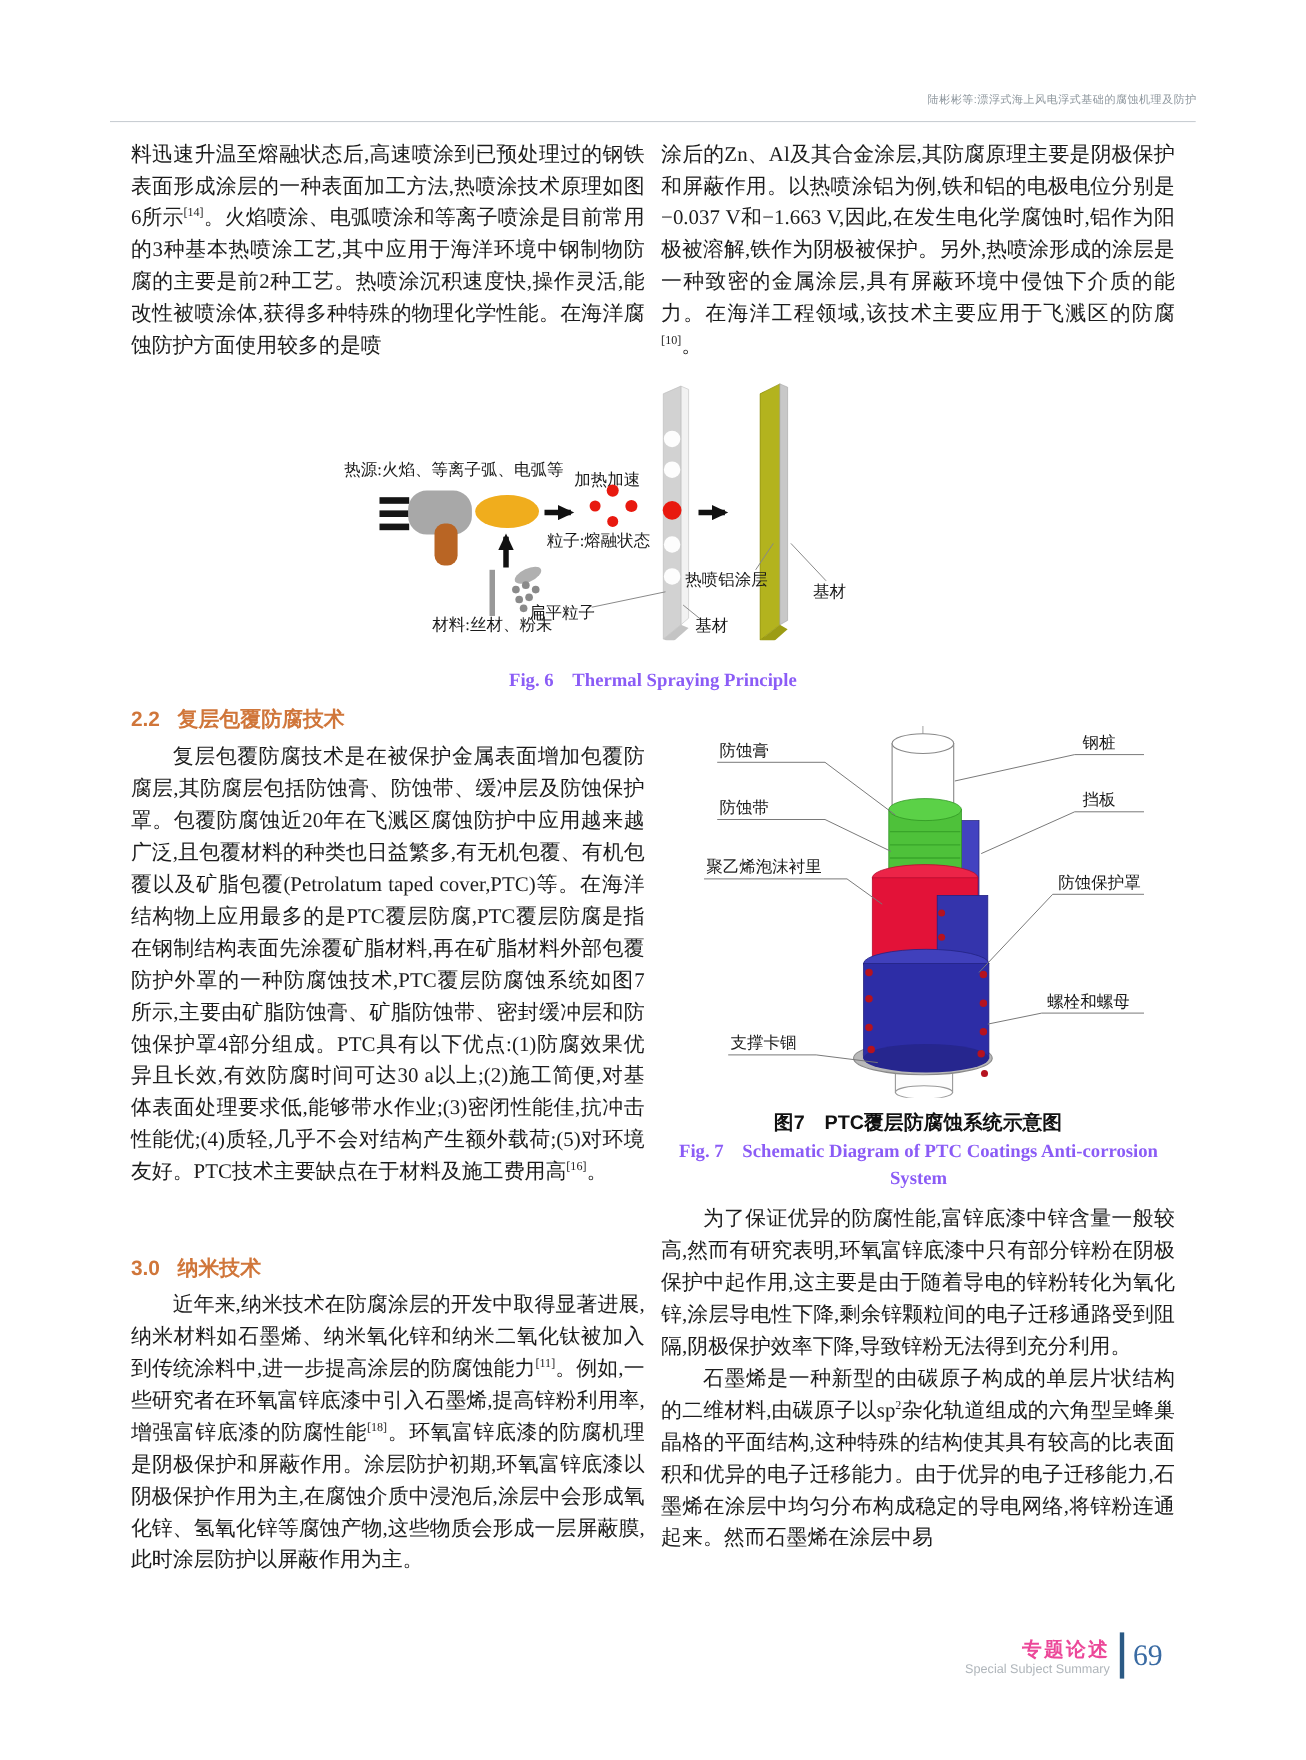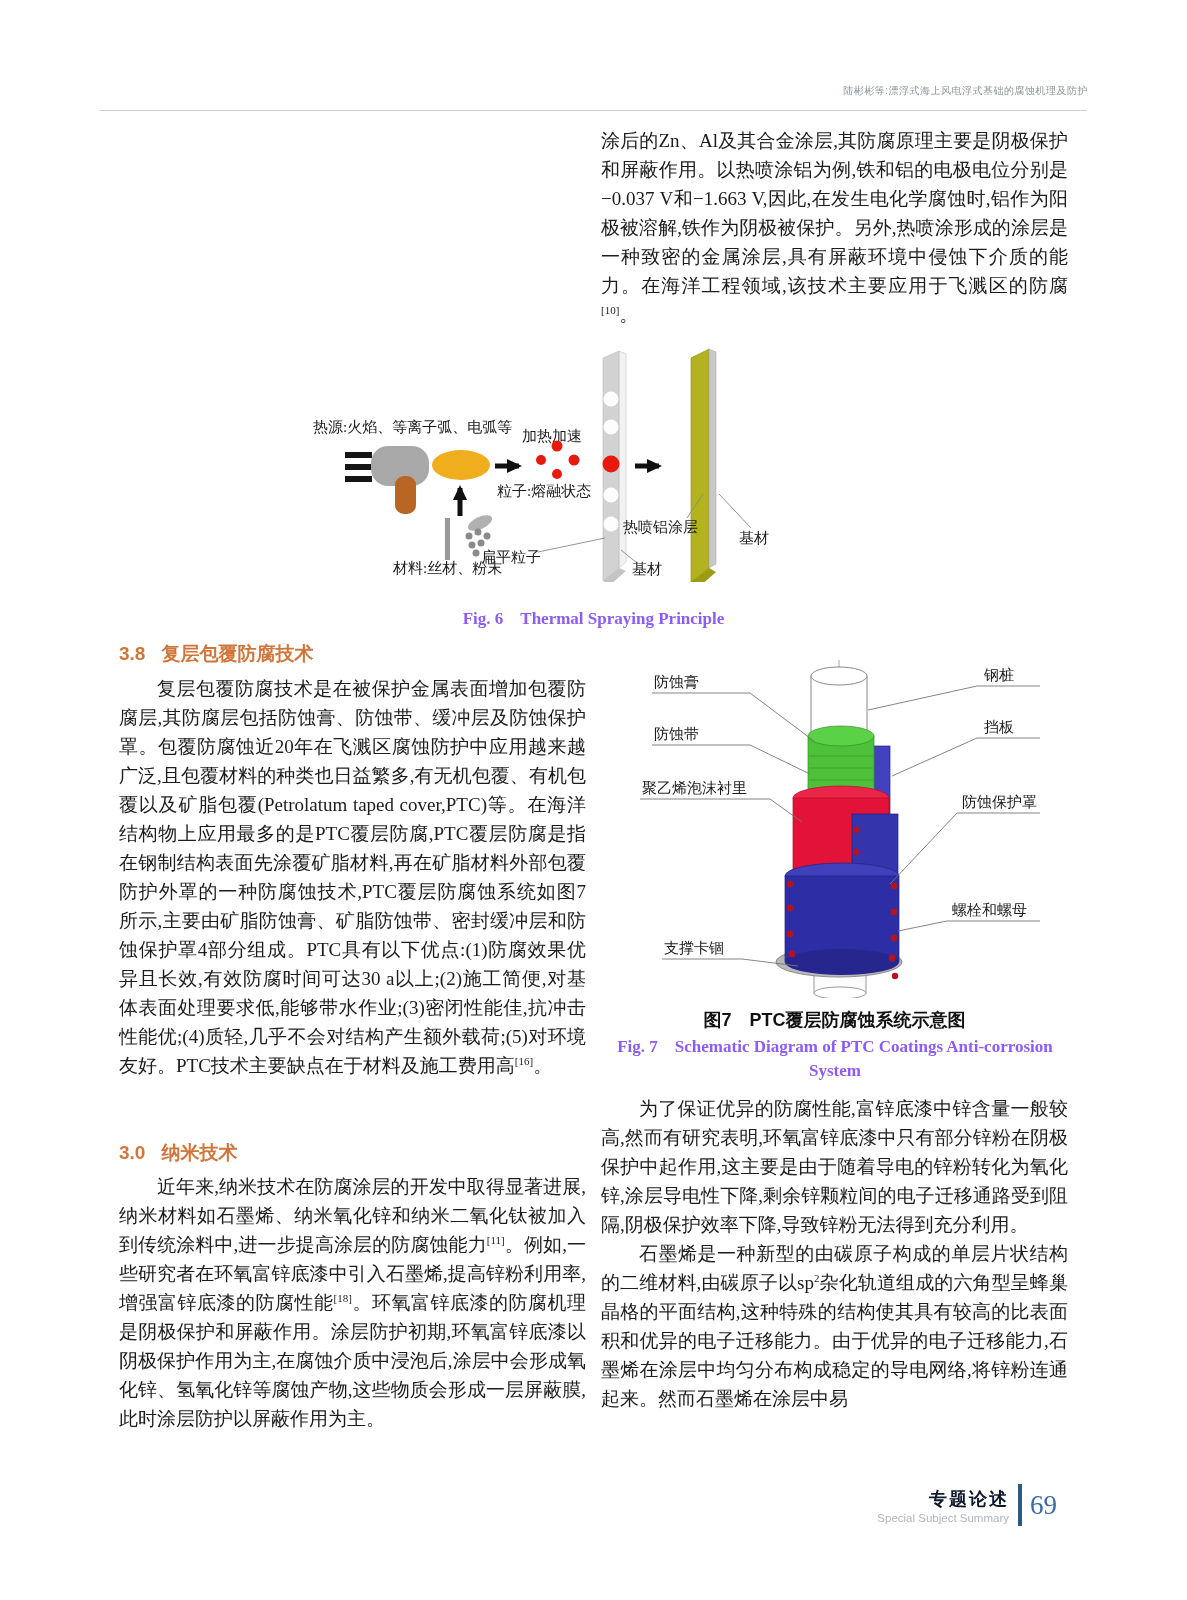--- a/index.html
+++ b/index.html
@@ -17,35 +17,38 @@
         font-size:19px;color:#d0763a;}
   .sec-head .sec-num{margin-right:16px;}
   .cap-zh{font-family:"Liberation Sans","DejaVu Sans",sans-serif;font-weight:bold;
         font-size:18px;color:#111;text-align:center;}
   .cap-en{font-family:"Liberation Serif","DejaVu Serif",serif;font-weight:bold;
         font-size:17px;color:#8b5cf6;text-align:center;}
   .fig-svg text{font-size:15px;fill:#1a1a1a;font-family:"Liberation Serif","DejaVu Serif",serif;}
   .footer{top:1484px;right:130px;display:flex;align-items:center;}
   .footer-txt{text-align:right;margin-right:9px;}
   .footer-zh{font-family:Liberation Serif, serif;font-weight:bold;
-        font-size:18px;color:#0f172a;letter-spacing:2px;}
+        font-size:18px;color:#ec4899;letter-spacing:2px;}
   .footer-en{font-family:"Liberation Sans","DejaVu Sans",sans-serif;
         font-size:11.5px;color:#b0b6bb;margin-top:1px;}
   .footer-bar{width:4px;height:42px;background:#2b5a85;margin-right:8px;}
   .footer-page{font-family:"Liberation Serif","DejaVu Serif",serif;
         font-size:27px;color:#3a6ba3;}
 </style>
 </head>
 <body>
 
 <div class="page">
 
   <div class="abs running-title">陆彬彬等:漂浮式海上风电浮式基础的腐蚀机理及防护</div>
   <div class="abs header-rule"></div>
 
+  <div class="abs col" style="left:119px;top:126px;">
+    <p>料迅速升温至熔融状态后,高速喷涂到已预处理过的钢铁表面形成涂层的一种表面加工方法,热喷涂技术原理如图6所示<sup>[14]</sup>。火焰喷涂、电弧喷涂和等离子喷涂是目前常用的3种基本热喷涂工艺,其中应用于海洋环境中钢制物防腐的主要是前2种工艺。热喷涂沉积速度快,操作灵活,能改性被喷涂体,获得多种特殊的物理化学性能。在海洋腐蚀防护方面使用较多的是喷</p>
+  </div>
   <div class="abs col" style="left:601px;top:126px;">
     <p>涂后的Zn、Al及其合金涂层,其防腐原理主要是阴极保护和屏蔽作用。以热喷涂铝为例,铁和铝的电极电位分别是−0.037 V和−1.663 V,因此,在发生电化学腐蚀时,铝作为阳极被溶解,铁作为阴极被保护。另外,热喷涂形成的涂层是一种致密的金属涂层,具有屏蔽环境中侵蚀下介质的能力。在海洋工程领域,该技术主要应用于飞溅区的防腐<sup>[10]</sup>。</p>
   </div>
 
   <svg class="abs fig-svg" style="left:283px;top:342px;" width="620" height="240" viewBox="0 0 620 240">
     <defs>
       <marker id="ah" markerUnits="userSpaceOnUse" markerWidth="16" markerHeight="14" refX="12" refY="7" orient="auto">
         <path d="M0,0 L15,7 L0,14 z" fill="#111"></path>
       </marker>
     </defs>
@@ -109,21 +112,21 @@
     </g>
     <line x1="404" y1="176" x2="420" y2="152" stroke="#888" stroke-width="0.9"></line>
     <text x="340" y="190">热喷铝涂层</text>
     <line x1="468" y1="186" x2="436" y2="152" stroke="#888" stroke-width="0.9"></line>
     <text x="456" y="201">基材</text>
   </svg>
 
   <div class="abs cap-en" style="left:100px;top:607px;width:987px;">Fig. 6　Thermal Spraying Principle</div>
 
   <div class="abs sec-head" style="left:119px;top:641px;">
-    <span class="sec-num">3.8</span><span>复层包覆防腐技术</span>
+    <span class="sec-num">2.2</span><span>复层包覆防腐技术</span>
   </div>
   <div class="abs col" style="left:119px;top:674px;">
     <p class="indent">复层包覆防腐技术是在被保护金属表面增加包覆防腐层,其防腐层包括防蚀膏、防蚀带、缓冲层及防蚀保护罩。包覆防腐蚀近20年在飞溅区腐蚀防护中应用越来越广泛,且包覆材料的种类也日益繁多,有无机包覆、有机包覆以及矿脂包覆(Petrolatum taped cover,PTC)等。在海洋结构物上应用最多的是PTC覆层防腐,PTC覆层防腐是指在钢制结构表面先涂覆矿脂材料,再在矿脂材料外部包覆防护外罩的一种防腐蚀技术,PTC覆层防腐蚀系统如图7所示,主要由矿脂防蚀膏、矿脂防蚀带、密封缓冲层和防蚀保护罩4部分组成。PTC具有以下优点:(1)防腐效果优异且长效,有效防腐时间可达30 a以上;(2)施工简便,对基体表面处理要求低,能够带水作业;(3)密闭性能佳,抗冲击性能优;(4)质轻,几乎不会对结构产生额外载荷;(5)对环境友好。PTC技术主要缺点在于材料及施工费用高<sup>[16]</sup>。</p>
   </div>
 
   <div class="abs sec-head" style="left:119px;top:1140px;">
     <span class="sec-num">3.0</span><span>纳米技术</span>
   </div>
   <div class="abs col" style="left:119px;top:1172px;">
     <p class="indent">近年来,纳米技术在防腐涂层的开发中取得显著进展,纳米材料如石墨烯、纳米氧化锌和纳米二氧化钛被加入到传统涂料中,进一步提高涂层的防腐蚀能力<sup>[11]</sup>。例如,一些研究者在环氧富锌底漆中引入石墨烯,提高锌粉利用率,增强富锌底漆的防腐性能<sup>[18]</sup>。环氧富锌底漆的防腐机理是阴极保护和屏蔽作用。涂层防护初期,环氧富锌底漆以阴极保护作用为主,在腐蚀介质中浸泡后,涂层中会形成氧化锌、氢氧化锌等腐蚀产物,这些物质会形成一层屏蔽膜,此时涂层防护以屏蔽作用为主。</p>

